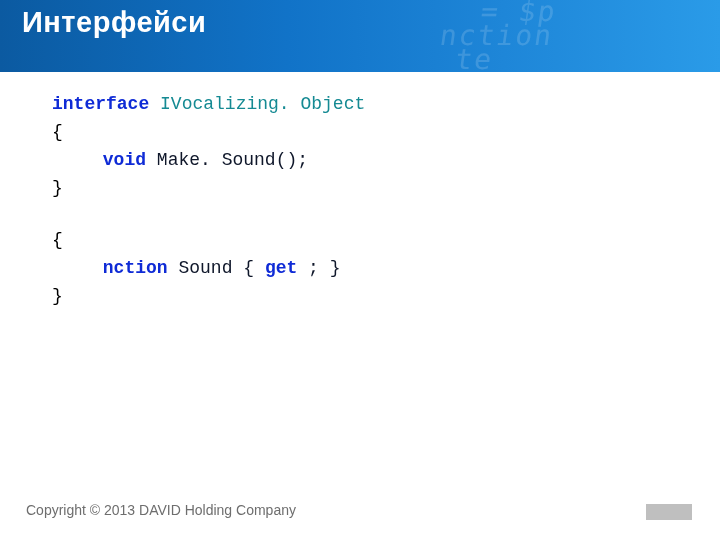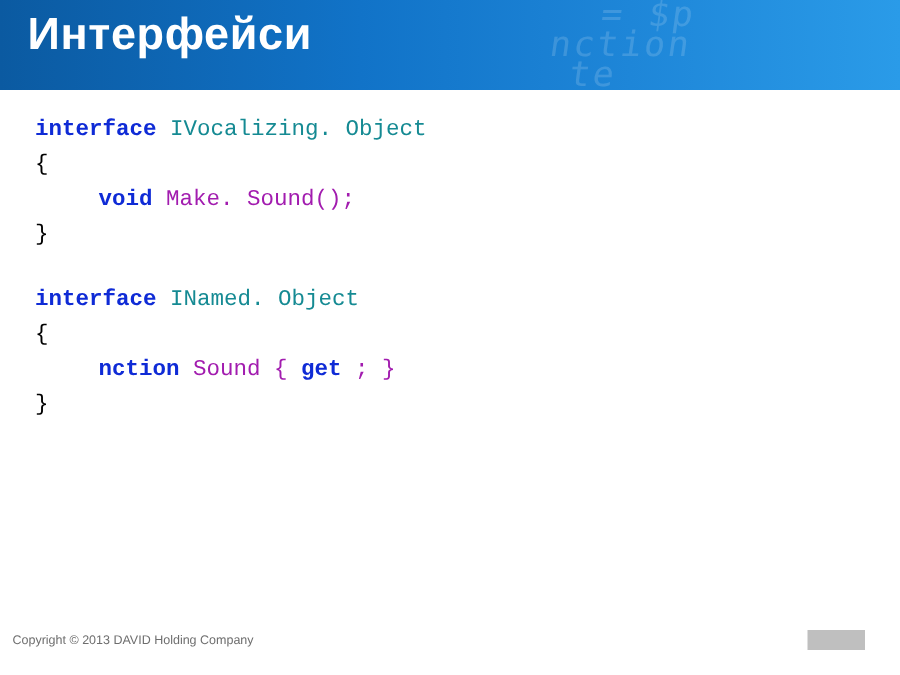--- a/index.html
+++ b/index.html
@@ -32,42 +32,43 @@
     color: #fff;
     letter-spacing: 2px;
     transform: skewX(-8deg) translateX(20px);
     white-space: pre;
     pointer-events: none;
   }
   .title {
     position: absolute;
     left: 22px;
     top: 6px;
-    font-size: 36px;
+    font-size: 29px;
     font-weight: 700;
     color: #ffffff;
     letter-spacing: 0.5px;
   }
   .code-area {
     padding: 18px 0 0 28px;
     font-family: Consolas, "Courier New", monospace;
     font-size: 18px;
     line-height: 28px;
     color: #000000;
+    margin-left: 24px;
   }
   .kw { color: #0f2bd6; font-weight: 600; }
   .typ { color: #158a93; }
-  .mem { color: #a21caf; }
+  .mem { color: #0f172a; }
   .block2 { margin-top: 24px; }
   .indent { display: inline-block; width: 40px; }
   .footer {
     position: absolute;
-    left: 10px;
+    left: 26px;
     bottom: 22px;
-    font-size: 10px;
+    font-size: 14px;
     color: #6e6e6e;
     font-family: "Segoe UI", Arial, sans-serif;
   }
   .footer-box {
     position: absolute;
     right: 28px;
     bottom: 20px;
     width: 46px;
     height: 16px;
     background: #bfbfbf;
@@ -94,25 +95,20 @@
     <div>
       <span class="indent"></span>
       <span class="kw">void</span>
       <span> </span>
       <span class="mem">Make. Sound();</span>
     </div>
     <div>}</div>
   </div>
 
   <div class="block2">
-    <div>
-      <span class="kw">interface</span>
-      <span> </span>
-      <span class="typ">INamed. Object</span>
-    </div>
     <div>{</div>
     <div>
       <span class="indent"></span>
       <span class="kw">nction</span>
       <span> </span>
       <span class="mem">Sound {</span>
       <span> </span>
       <span class="kw">get</span>
       <span class="mem">; }</span>
     </div>

